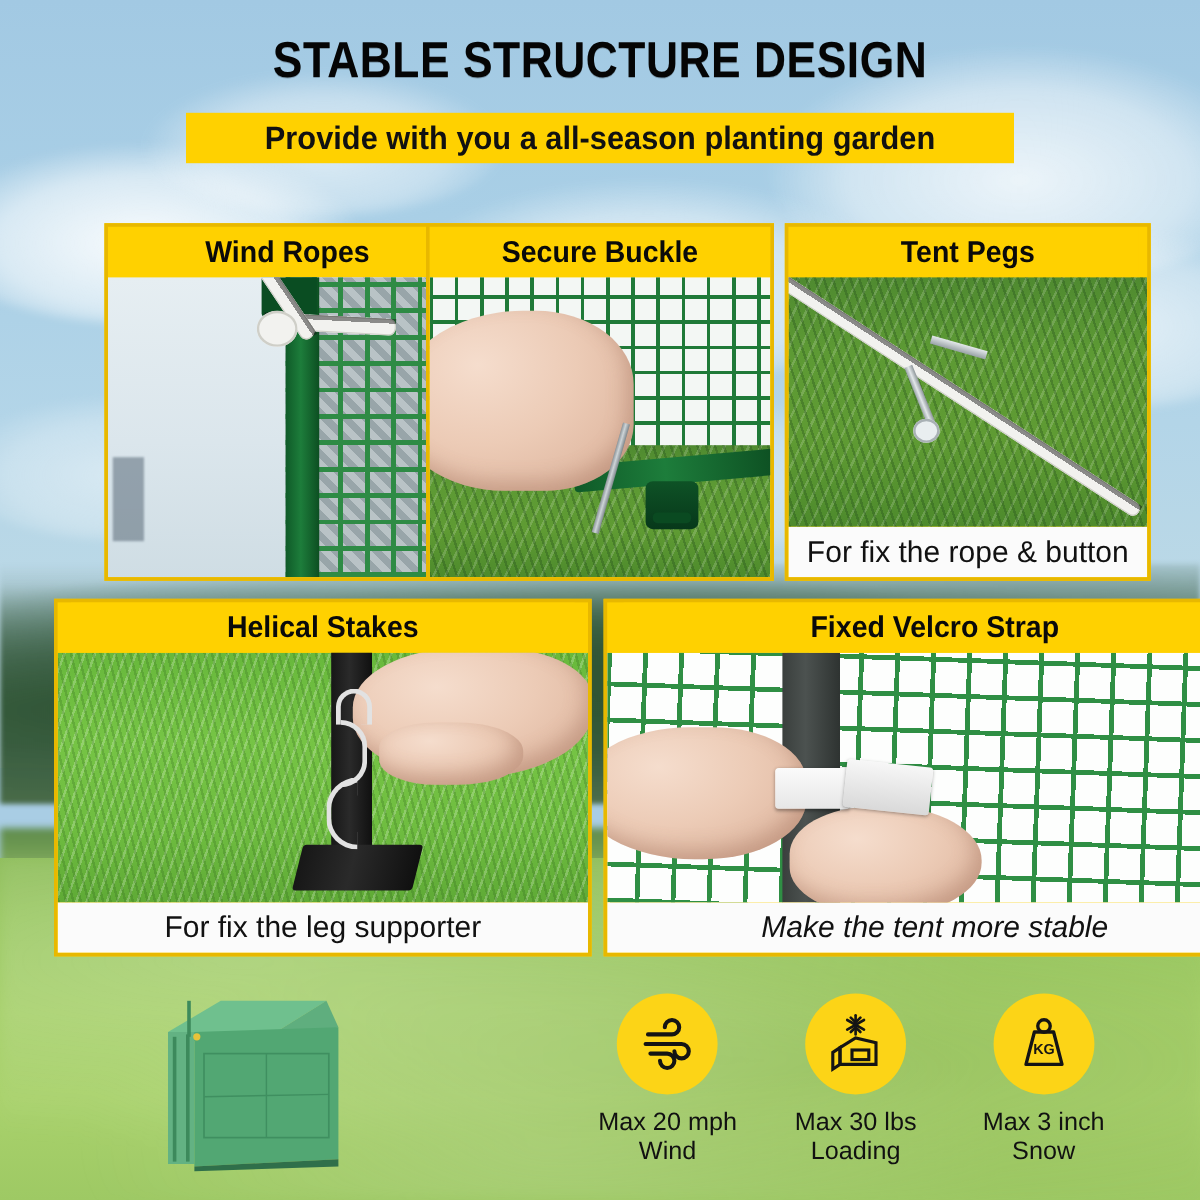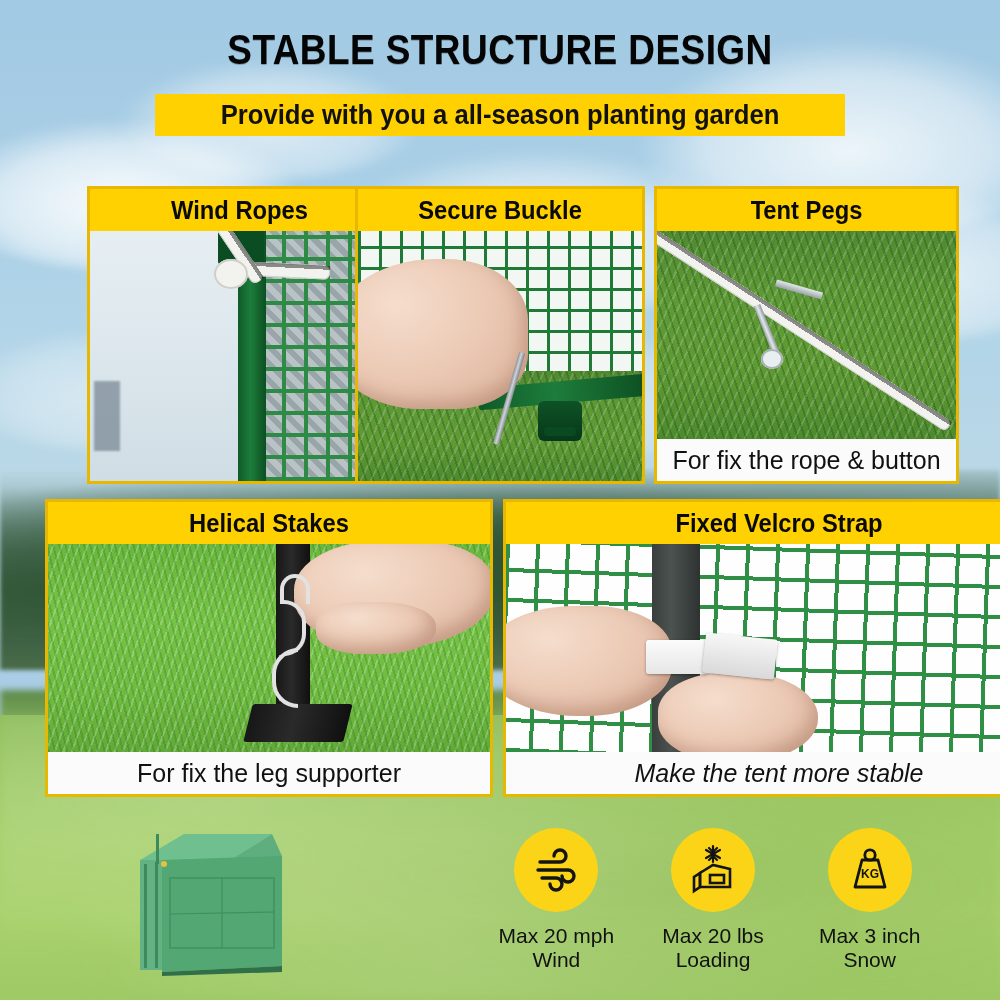--- a/index.html
+++ b/index.html
@@ -322,21 +322,21 @@
               <line x1="31" y1="5" x2="27" y2="9"></line>
             <line x1="23" y1="17" x2="27" y2="13"></line>
               <line x1="31" y1="17" x2="27" y2="13"></line>
           </g>
           <path d="M14 30 L27 22 L44 26 L44 44 L14 44 Z"></path>
           <path d="M14 30 L8 34 L8 48 L14 44 Z"></path>
           <rect x="24" y="32" width="14" height="8"></rect>
         </svg>
       </div>
       <div class="blabel">
-        <div>Max 20 lbs</div>
+        <div>Max 30 lbs</div>
         <div>Loading</div>
       </div>
     </div>
 
     <div class="badge">
       <div class="circle">
         <svg width="52" height="52" viewBox="0 0 52 52" fill="none" stroke="#141414" stroke-width="2.8" stroke-linejoin="round">
           <circle cx="26" cy="11" r="5.2"></circle>
           <path d="M18 16 H34 L41 43 H11 Z"></path>
           <text x="26" y="34" font-family="Liberation Sans, sans-serif" font-size="12" font-weight="bold" fill="#141414" stroke="none" text-anchor="middle">KG</text>

